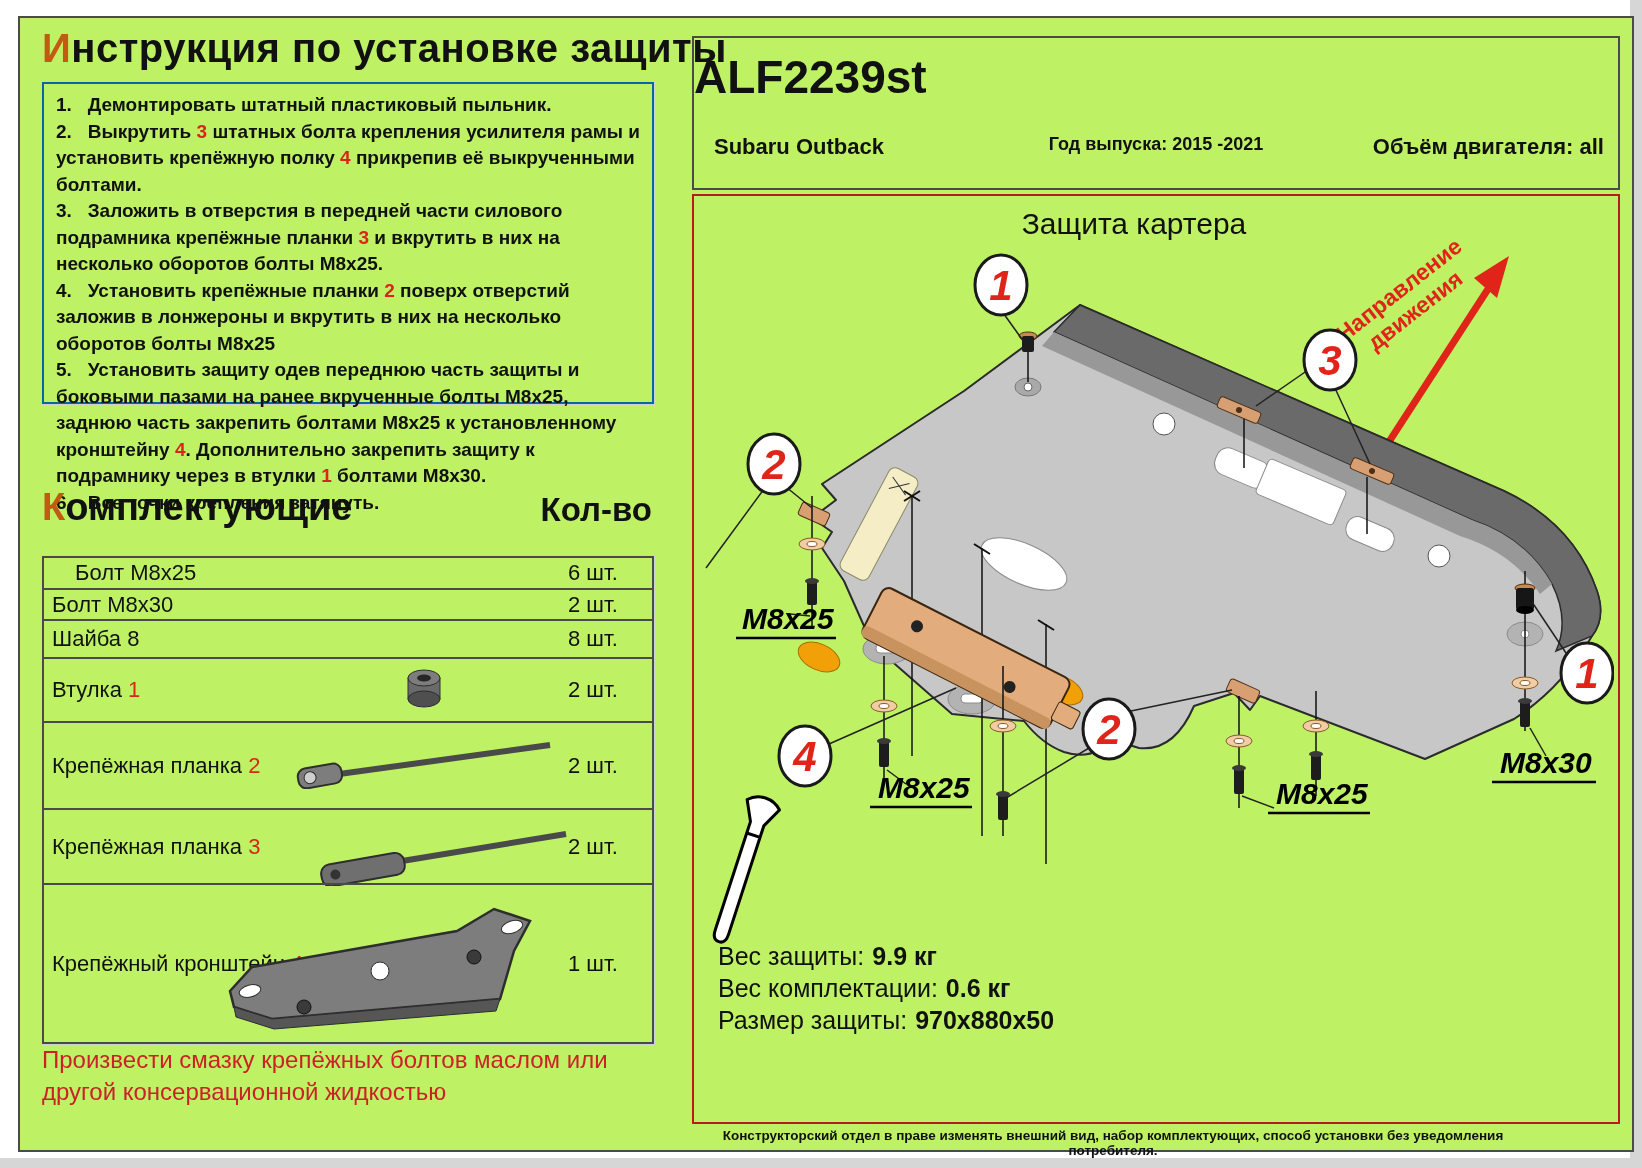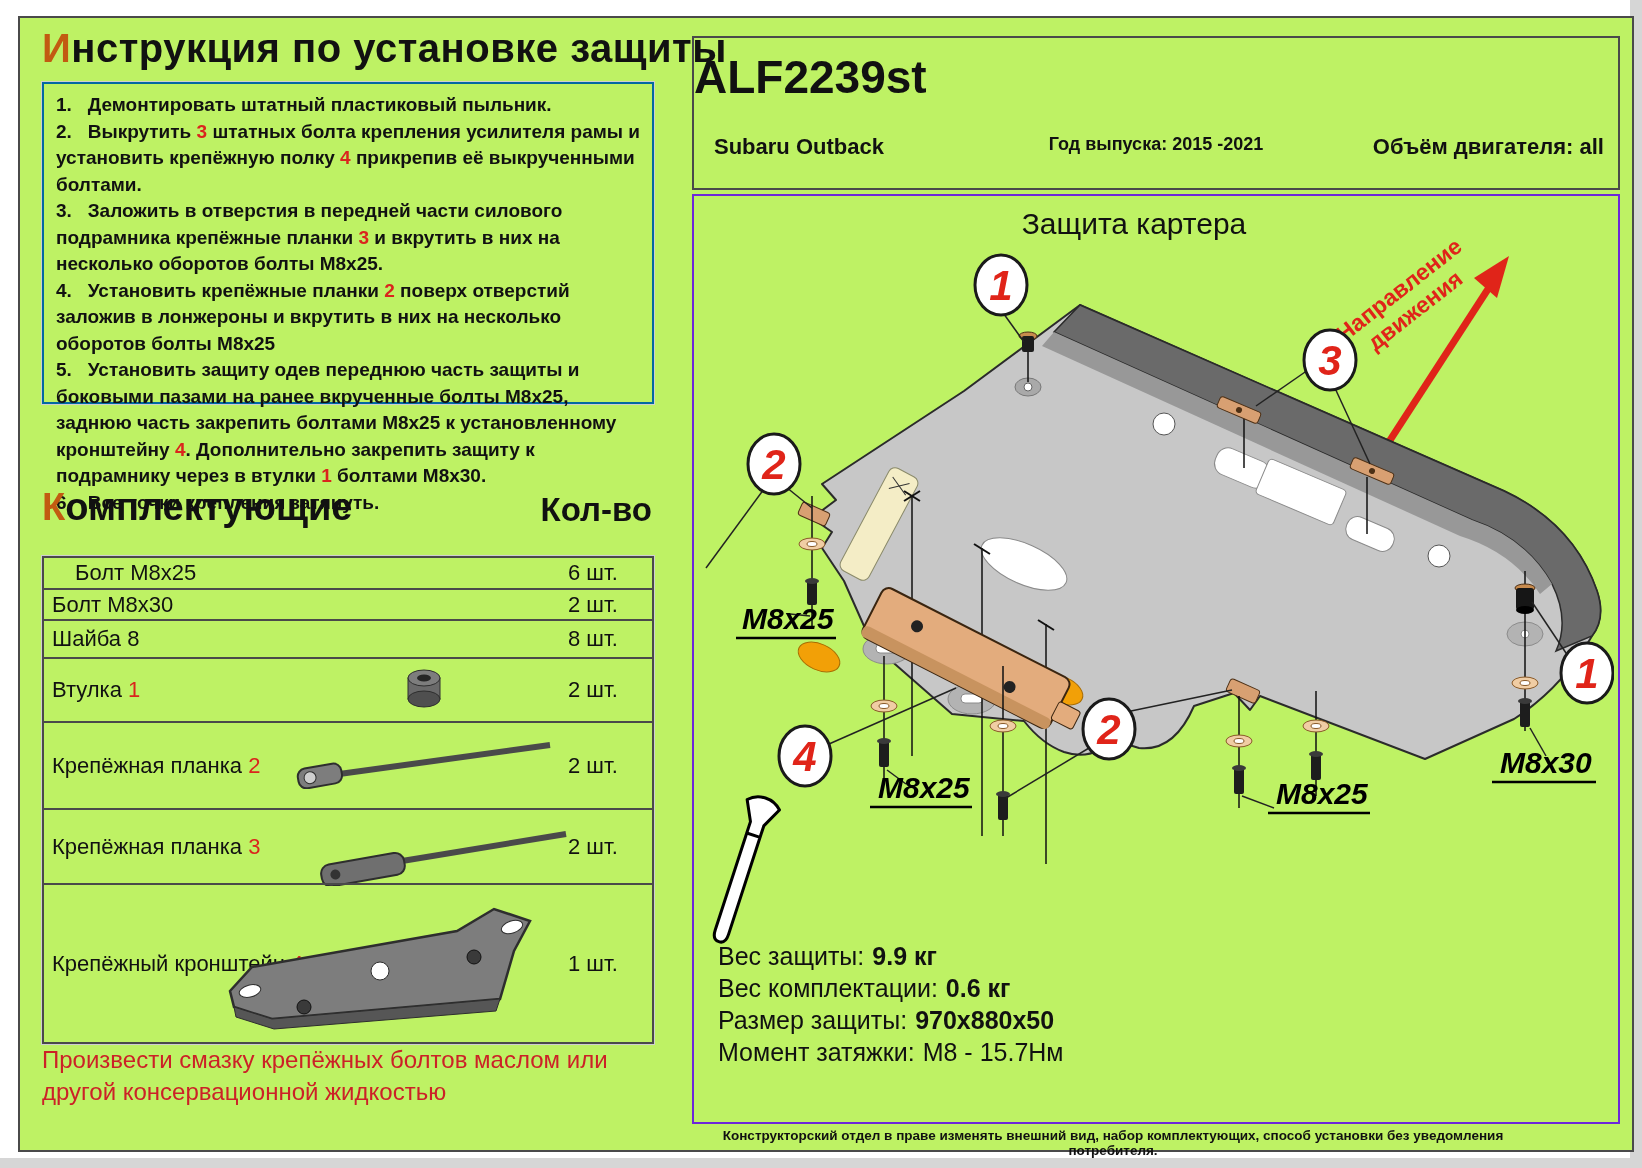--- a/index.html
+++ b/index.html
@@ -28,21 +28,21 @@
   .comp-icon{position:absolute;}
   .note-red{position:absolute;left:22px;top:1026px;width:612px;text-align:left;color:#cc2127;font-size:24px;line-height:32px;}
 
   
   .hdr-box{position:absolute;left:672px;top:18px;width:924px;height:150px;border:2px solid #4a4a4a;}
   .part-no{position:absolute;left:0;right:0;top:12px;font-size:46px;font-weight:bold;}
   .hdr-row{position:absolute;left:0;right:0;top:96px;height:30px;padding-left:16px;}
   .hdr-car{position:absolute;left:20px;font-size:22px;font-weight:600;}
   .hdr-years{position:absolute;left:0;right:0;text-align:center;font-size:18px;font-weight:600;}
   .hdr-engine{position:absolute;right:14px;font-size:22px;font-weight:600;}
-  .draw-box{position:absolute;left:672px;top:176px;width:924px;height:926px;border:2px solid #6d28d9;}
+  .draw-box{position:absolute;left:672px;top:176px;width:924px;height:926px;border:2px solid #b91c1c;}
   .specs{position:absolute;left:24px;top:744px;}
   .spec-row{font-size:25px;line-height:32px;white-space:nowrap;}
   .spec-label{font-weight:normal;}
   .spec-value{font-weight:bold;margin-left:8px;}
   .spec-value.normal{font-weight:normal;}
   .footer-note{position:absolute;left:672px;top:1110px;width:842px;text-align:center;font-size:13.5px;font-weight:600;}
 
   svg text{font-family:"Liberation Sans",sans-serif;}
   .co-num{font-size:42px;font-weight:bold;font-style:italic;fill:#e02419;}
   .bolt-label{font-size:30px;font-weight:bold;font-style:italic;fill:#000;}
@@ -344,20 +344,19 @@
       <g transform="translate(52,662) rotate(18)">
         <path d="M-17,-56 L-7,-36 L-7,-24 L7,-24 L7,-36 L17,-56 A24,24 0 0 0 -17,-56 Z
                  M-7,-24 L-7,78 Q-7,88 0,88 Q7,88 7,78 L7,-24 Z" fill="#fff" stroke="#000" stroke-width="3" stroke-linejoin="round"></path>
       </g>
     </svg>
 
     <div class="specs">
       <div class="spec-row"><span class="spec-label">Вес защиты:</span><span class="spec-value">9.9 кг</span></div>
       <div class="spec-row"><span class="spec-label">Вес комплектации:</span><span class="spec-value">0.6 кг</span></div>
       <div class="spec-row"><span class="spec-label">Размер защиты:</span><span class="spec-value">970x880x50</span></div>
-      <div class="spec-row"><span class="spec-label">Момент затяжки:</span><span class="spec-value normal">М8 - 15.7Нм</span></div>
     </div>
   </div>
 
   <div class="footer-note">Конструкторский отдел в праве изменять внешний вид, набор комплектующих, способ установки без уведомления потребителя.</div>
 
 </div>
 </div>
 
 </body></html>

